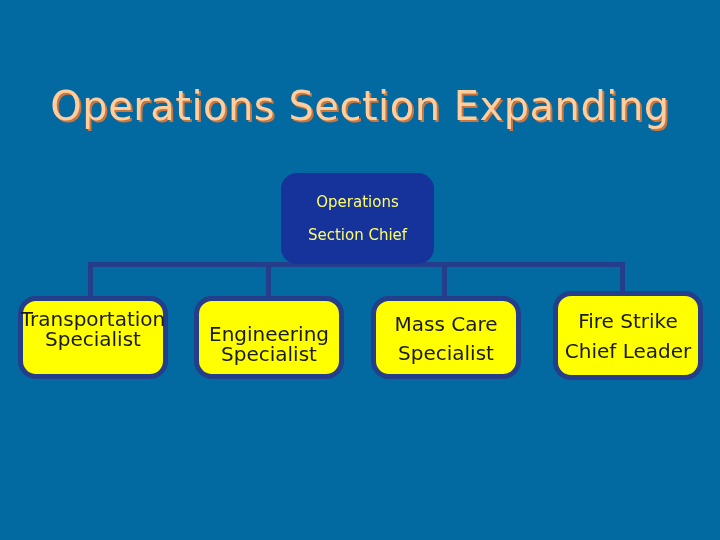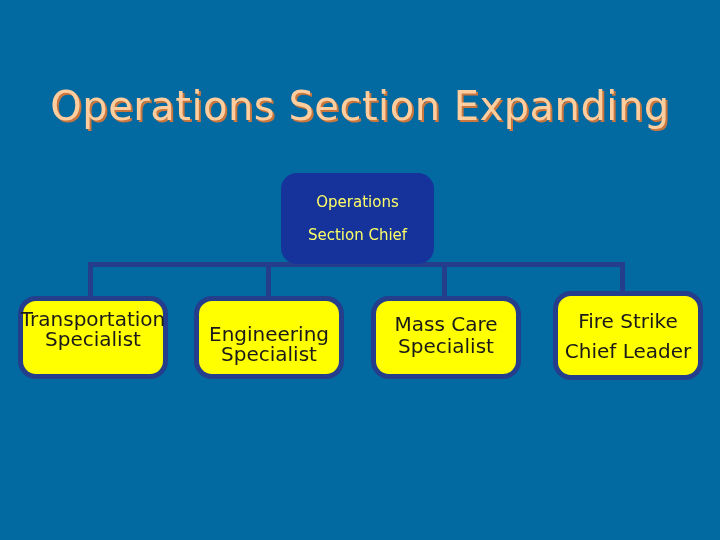--- a/index.html
+++ b/index.html
@@ -93,21 +93,21 @@
     white-space: nowrap;
   }
 
   #leaf-0 { left: 18px;  top: 296px; width: 150px; height: 83px; justify-content: flex-start; padding-top: 9px; }
   #leaf-1 { left: 194px; top: 296px; width: 150px; height: 83px; justify-content: center; padding-top: 14px; }
   #leaf-2 { left: 371px; top: 296px; width: 150px; height: 83px; justify-content: flex-start; padding-top: 14px; }
   #leaf-3 { left: 553px; top: 291px; width: 150px; height: 89px; justify-content: flex-start; padding-top: 16px; }
 
   #leaf-0 .line.first { margin-bottom: 1px; }
   #leaf-1 .line.first { margin-bottom: 1px; }
-  #leaf-2 .line.first { margin-bottom: 3px; }
+  #leaf-2 .line.first { margin-bottom: 10px; }
   #leaf-3 .line.first { margin-bottom: 11px; }
 </style>
 </head>
 <body>
 
 <div id="slide">
 
   <h1 id="slide-title">Operations Section Expanding</h1>
 
   <div class="connector" id="conn-trunk"></div>

